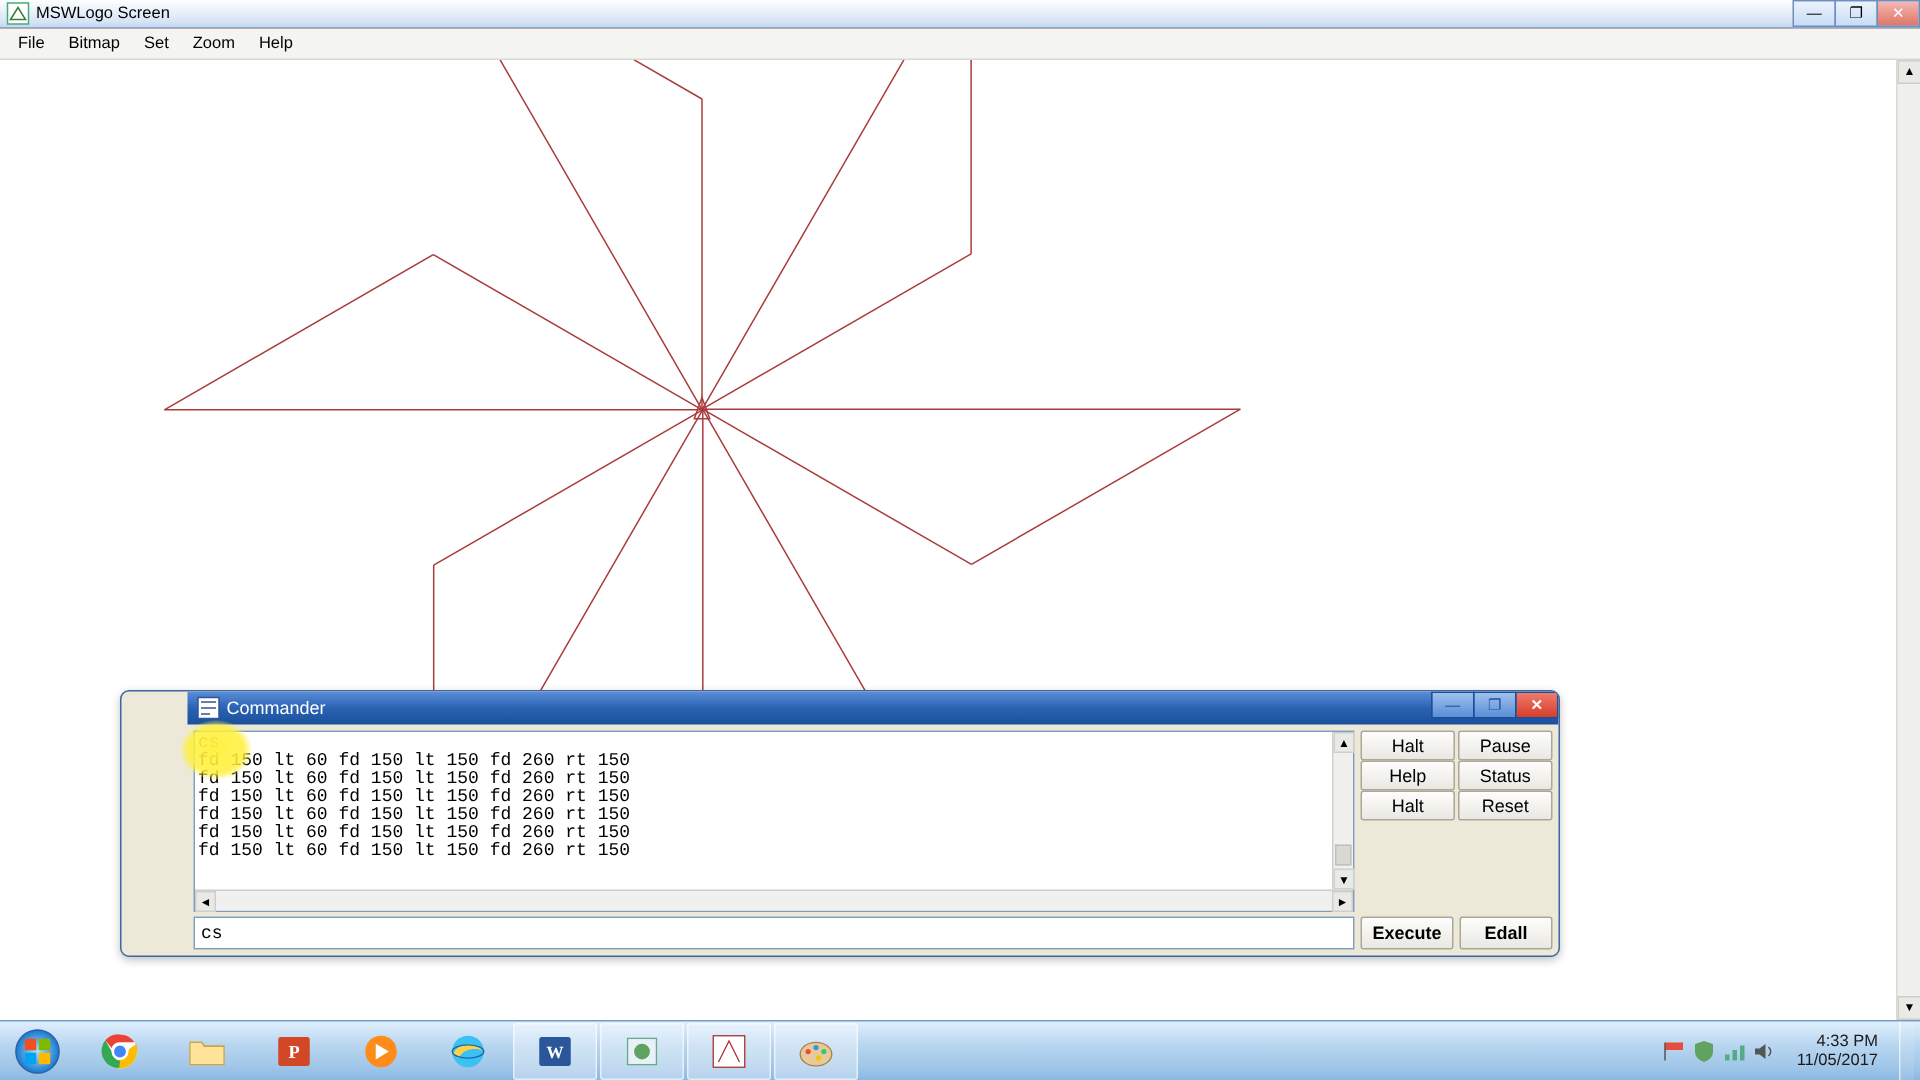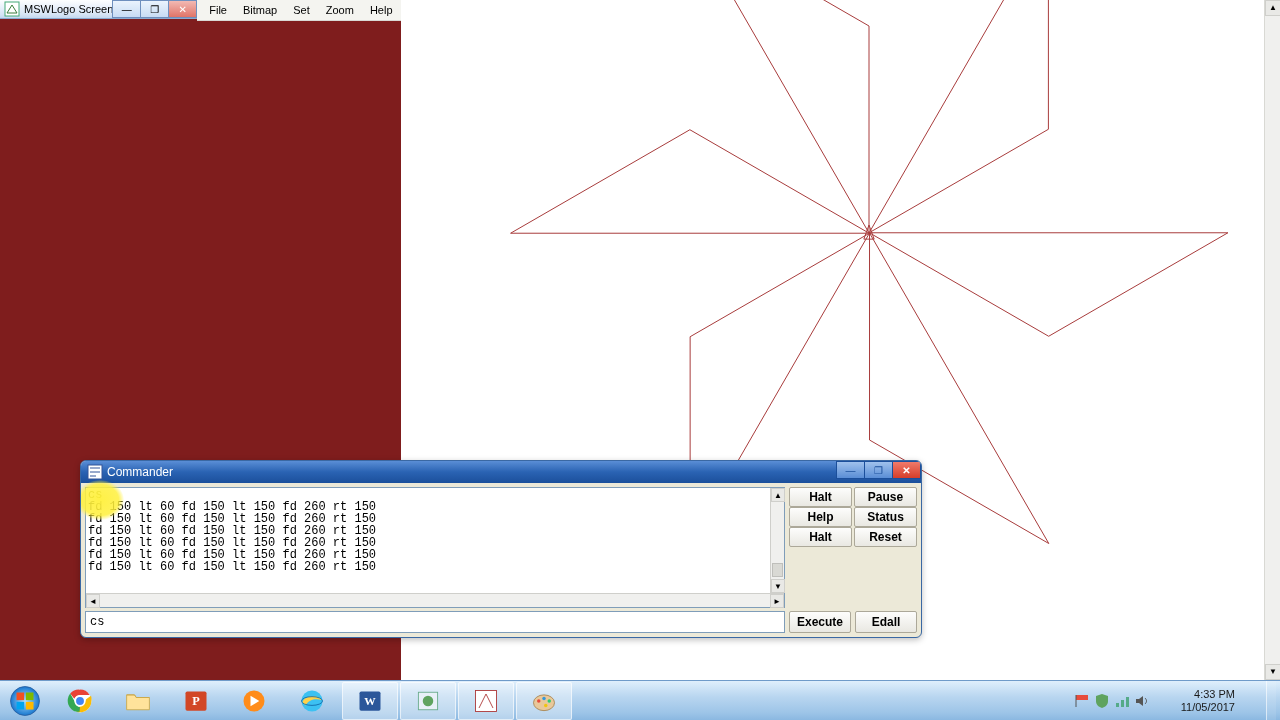--- a/index.html
+++ b/index.html
@@ -1,21 +1,21 @@
 <!DOCTYPE html>
 <html><head>
 <meta charset="utf-8">
 <style>
   * { box-sizing: border-box; margin: 0; padding: 0; }
   html, body { width: 1280px; height: 720px; overflow: hidden; font-family: "Segoe UI", Tahoma, sans-serif; font-size: 12px; background: #fff; }
 
   
   .app {
     position: absolute; left:0; top:0; right:0; bottom:40px;
-    display:flex; flex-direction:row;
+    display:flex; flex-direction:column;
     background:#7f1d1d;
   }
   .title-bar {
     height:19px;
     background: linear-gradient(#fdfeff,#eaf1fb 40%,#d6e4f5 80%,#c4d8f0);
     border-bottom:1px solid #8aa9cf;
     display:flex; align-items:center;
     font-size:11px;
     color:#000;
   }
@@ -64,27 +64,28 @@
   }
   .v-scroll .arrow.top { top:0; }
   .v-scroll .arrow.bot { bottom:0; }
 
   
   .turtle-svg { position:absolute; left:0; top:0; }
 
   
   .commander {
     position:absolute;
-    left:80px; top:460px; width:842px; height:178px;
+    left:80px; top:460px; width:960px; height:178px;
     border:1px solid #3a68a3;
     border-radius:6px;
     background:#ece9d8;
     box-shadow: 0 2px 6px rgba(0,0,0,.25);
     display:flex; flex-direction:column;
     overflow:hidden;
+    padding-left:44px;
   }
   .cmd-title {
     height:22px;
     background: linear-gradient(#5a8ed6,#2a63b3 50%,#1b4f9b);
     color:#fff;
     display:flex; align-items:center;
     font-size:12px;
     padding-left:2px;
   }
   .cmd-title .sys-icon { width:16px;height:16px;margin:0 4px;display:flex;align-items:center;justify-content:center;}
@@ -154,21 +155,20 @@
     border-radius:50%;
     pointer-events:none;
     z-index:2;
   }
   .history .first-line { color:#6a6a00; font-weight:500; }
 
   .side-btns {
     width:128px;
     display:flex; flex-direction:column;
     gap:0;
-    font-weight:bold;
   }
   .side-row { display:flex; gap:2px;}
   .side-btn {
     flex:1;
     height:20px;
     background: linear-gradient(#fdfdfc,#e9e8e2);
     border:1px solid #aca899;
     border-radius:2px;
     font-size:12px;
     display:flex;align-items:center;justify-content:center;
@@ -212,21 +212,21 @@
     width:56px; height:38px;
     display:flex;align-items:center;justify-content:center;
     border-radius:2px;
   }
   .task-btn.active { background: rgba(255,255,255,.35); box-shadow: inset 0 0 0 1px rgba(255,255,255,.6);}
   .task-btn svg { width:28px; height:28px; }
   .tray {
     margin-left:auto;
     display:flex;
     align-items:center;
-    gap:25px;
+    gap:8px;
     padding-right:4px;
     height:100%;
   }
   .tray-icons { display:flex; gap:4px; align-items:center;}
   .tray-icons span { width:16px; height:16px; display:inline-flex; align-items:center; justify-content:center;}
   .clock { font-size:11px; color:#1a1a1a; text-align:right; line-height:13px; padding:0 6px;}
   .show-desktop { width:10px; height:40px; border-left:1px solid rgba(255,255,255,.6); background:rgba(255,255,255,.1);}
 </style>
 </head>
 <body>

